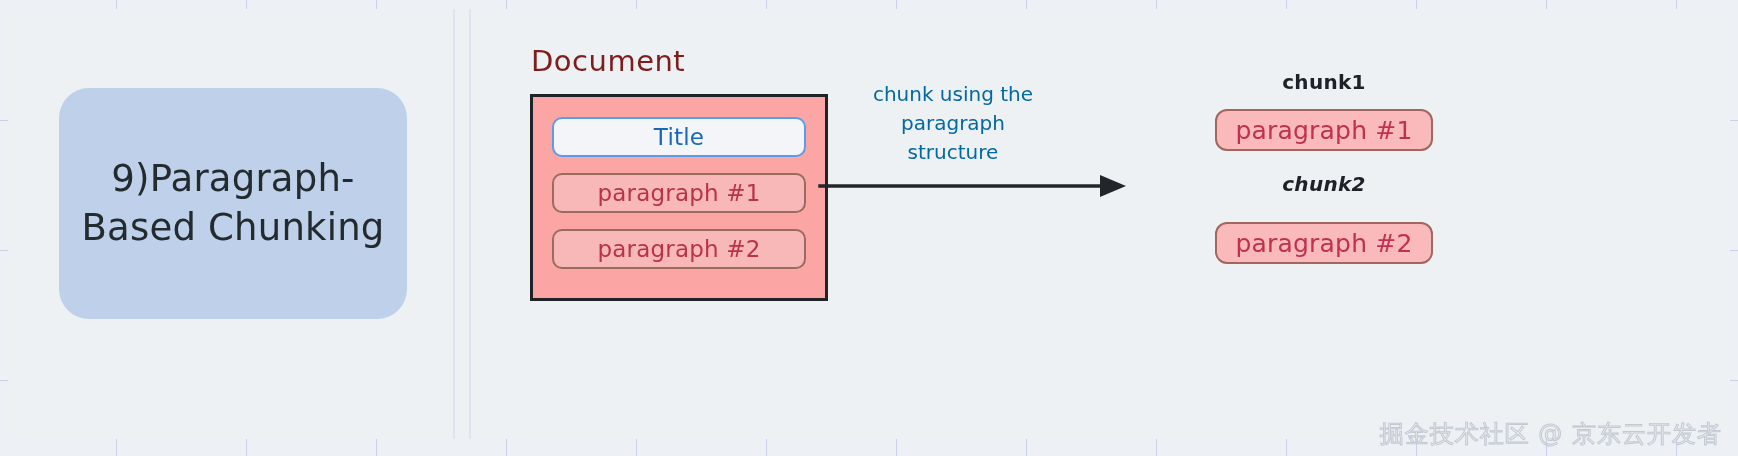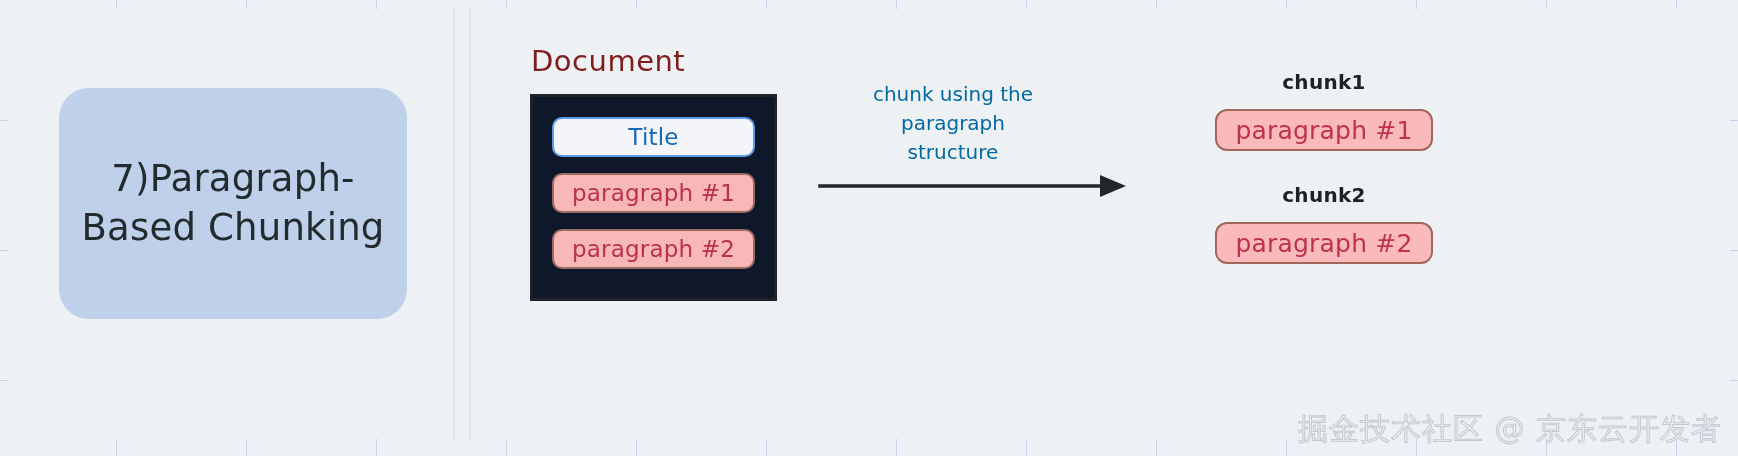--- a/index.html
+++ b/index.html
@@ -105,23 +105,23 @@
     top: 44px;
     width: 246px;
     font-size: 29px;
     color: #7f1d1d;
     letter-spacing: 0.5px;
   }
   .doc-box {
     position: absolute;
     left: 530px;
     top: 94px;
-    width: 247px;
+    width: 298px;
     height: 207px;
-    background: #0f172a;
+    background: #fca5a5;
     border: 3px solid #1f2328;
     box-sizing: border-box;
   }
   .doc-inner {
     position: absolute;
     left: 0; top: 0; right: 0; bottom: 0;
     padding: 20px 19px;
     box-sizing: border-box;
     display: flex;
     flex-direction: column;
@@ -193,42 +193,42 @@
     font-size: 25px;
     color: #bf3150;
     letter-spacing: 0.2px;
   }
 
   
   .watermark {
     position: absolute;
     right: 16px;
     bottom: 6px;
-    font-size: 30px;
+    font-size: 24px;
     letter-spacing: 1px;
     color: rgba(255,255,255,0.01);
     -webkit-text-stroke: 1px #c3c9d2;
     white-space: nowrap;
   }
 </style>
 </head>
 <body>
 
 <div id="canvas">
 
   <div class="grid-bg"></div>
   <div class="plate"></div>
 
   <div class="panel-left"></div>
   <div class="panel-divider"></div>
   <div class="panel-divider2"></div>
   <div class="panel-right"></div>
 
   <div class="title-card">
-    <div class="title-card-text">7)Paragraph-
+    <div class="title-card-text">9)Paragraph-
 Based Chunking</div>
   </div>
 
   <div class="doc-label">Document</div>
 
   <div class="doc-box">
     <div class="doc-inner">
       <div class="chip chip-title">Title</div>
       <div class="chip chip-para">paragraph #1</div>
       <div class="chip chip-para">paragraph #2</div>
@@ -243,20 +243,20 @@
     <line x1="2" y1="18" x2="284" y2="18" stroke="#22262b" stroke-width="3.5" stroke-linecap="square"></line>
     <polygon points="282,7 308,18 282,29" fill="#22262b"></polygon>
   </svg>
 
   <div class="chunk-group" style="left:1215px; top:58px; width:218px; height:88px;">
     <div class="chunk-label" style="top:0;margin-top:12px;">chunk1</div>
     <div class="chunk-chip" style="top:51px;">paragraph #1</div>
   </div>
 
   <div class="chunk-group" style="left:1215px; top:171px; width:218px; height:88px;">
-    <div class="chunk-label" style="top:12px;">chunk2</div>
+    <div class="chunk-label" style="top:1px;font-style:italic;">chunk2</div>
     <div class="chunk-chip" style="top:51px;">paragraph #2</div>
   </div>
 
 
   <div class="watermark">掘金技术社区 @ 京东云开发者</div>
 
 </div>
 
 </body></html>

